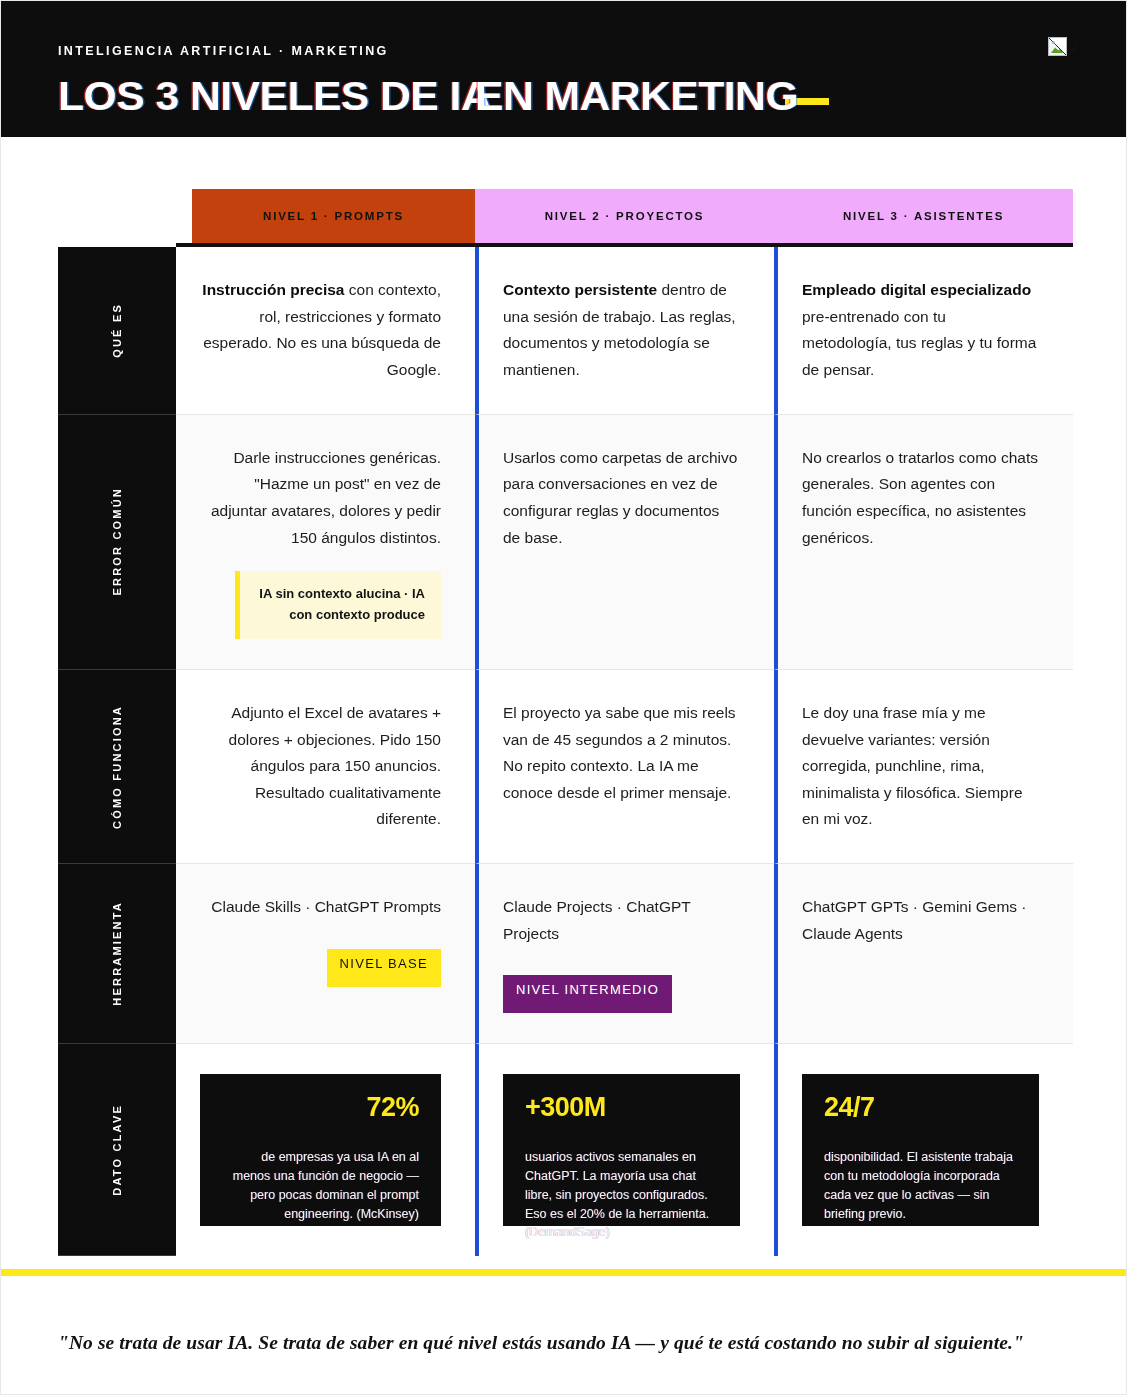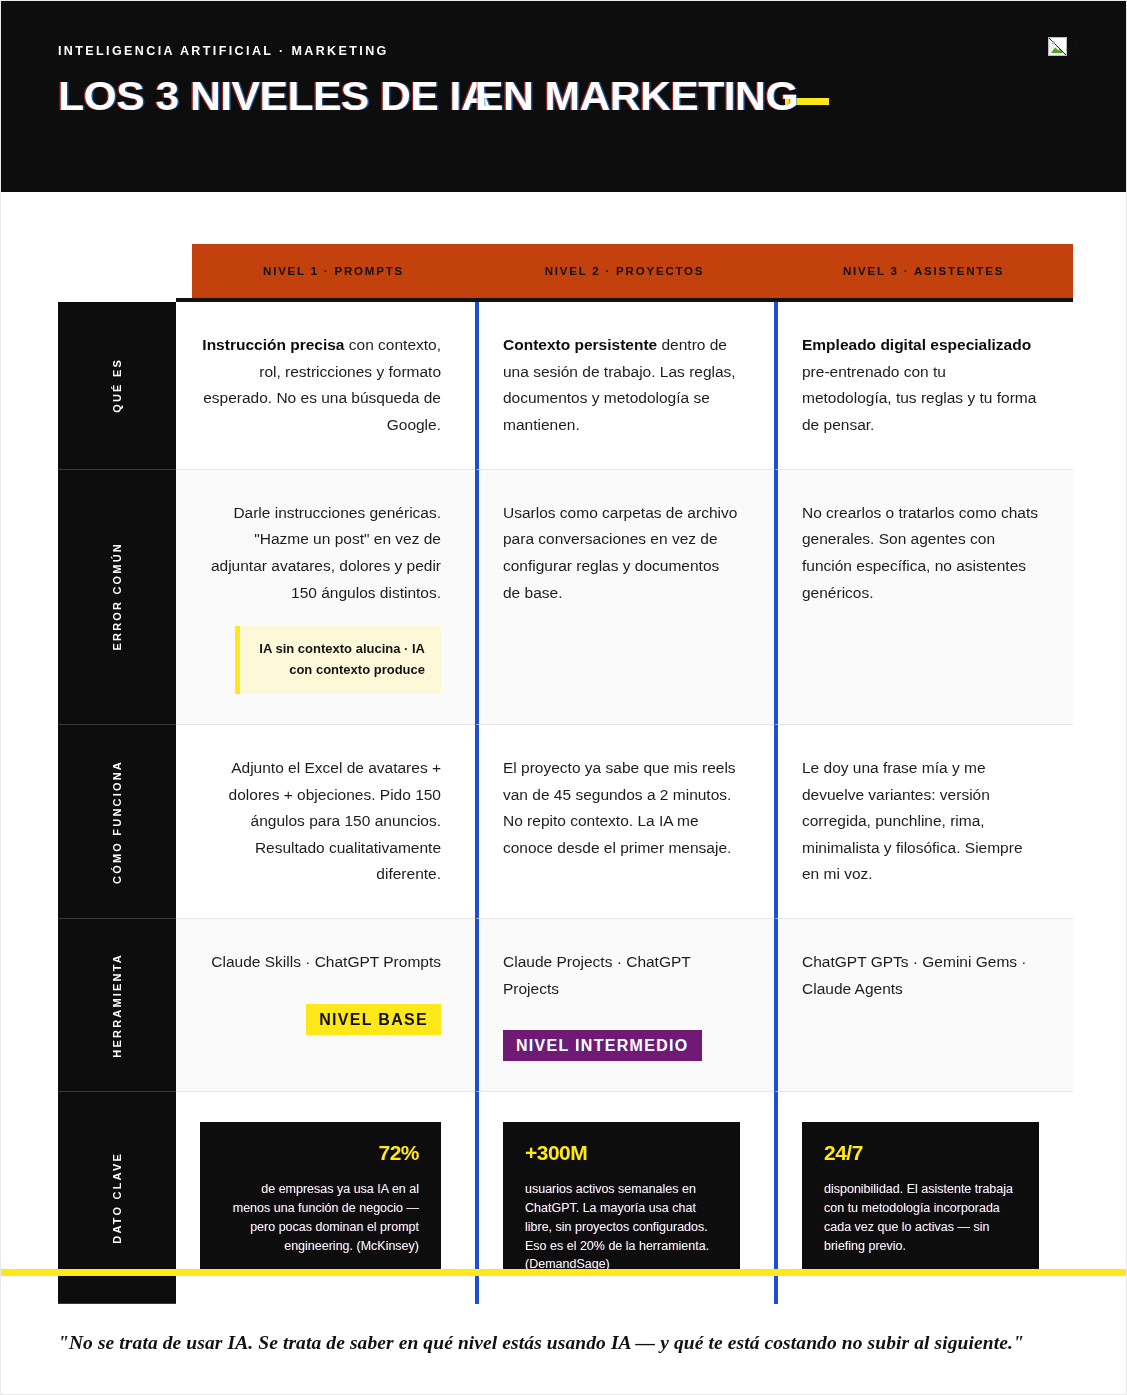--- a/index.html
+++ b/index.html
@@ -18,21 +18,21 @@
     width: 1127px;
     height: 1395px;
     background: #ffffff;
     border: 1px solid #e8e8e8;
     overflow: hidden;
   }
 
   
   .masthead {
     position: relative;
-    height: 191px;
+    height: 136px;
     background: #0d0d0d;
     padding: 44px 50px 0 57px;
   }
 
   .kicker {
     color: #ffffff;
     font-size: 12.5px;
     font-weight: 700;
     letter-spacing: 2.4px;
     text-transform: uppercase;
@@ -140,21 +140,21 @@
     height: 54px;
     margin-top: 52px;
     display: flex;
     align-items: center;
     justify-content: center;
     font-size: 11.5px;
     font-weight: 700;
     letter-spacing: 1.8px;
     text-transform: uppercase;
     color: #111111;
-    background: #c2410c;
+    background: #f0abfc;
   }
   .colhead.highlight { background: #c2410c; margin-left: 16px; }
 
   
   .rule-spacer { height: 4px; background: #ffffff; }
   .rule { height: 4px; background: #111111; }
 
   
   .rowlabel {
     background: #0d0d0d;
@@ -202,23 +202,23 @@
     font-weight: 700;
     line-height: 1.6;
     color: #141414;
     margin-left: 35px;
   }
 
   
   .badge {
     display: inline-block;
     margin-top: 28px;
-    padding: 8px 13px 7px;
-    font-size: 16px;
-    font-weight: 700;
+    padding: 8px 13px 17px;
+    font-size: 13px;
+    font-weight: 400;
     letter-spacing: 1.3px;
     text-transform: uppercase;
     line-height: 1;
   }
   .badge.yellow { background: #ffe81a; color: #111111; }
   .badge.dark {
     background: #701a75;
     color: #ffffff;
     text-shadow: -0.8px 0 0 rgba(255,40,40,0.5), 0.8px 0 0 rgba(40,140,255,0.5);
   }
@@ -226,25 +226,25 @@
   
   .cell.statcell { padding: 30px 34px 30px 24px; }
 
   .statcard {
     background: #0d0d0d;
     padding: 20px 22px 22px;
     height: 152px;
   }
   .stat-num {
     color: #ffe81a;
-    font-size: 21px;
+    font-size: 27px;
     font-weight: 700;
     line-height: 1;
     letter-spacing: -0.5px;
-    margin-bottom: 17px;
+    margin-bottom: 27px;
   }
   .stat-txt {
     color: #f2f2f2;
     font-size: 12.5px;
     line-height: 1.5;
     text-shadow: -0.7px 0 0 rgba(255,60,60,0.35), 0.7px 0 0 rgba(60,150,255,0.4);
   }
 
   
   .yellow-bar {

